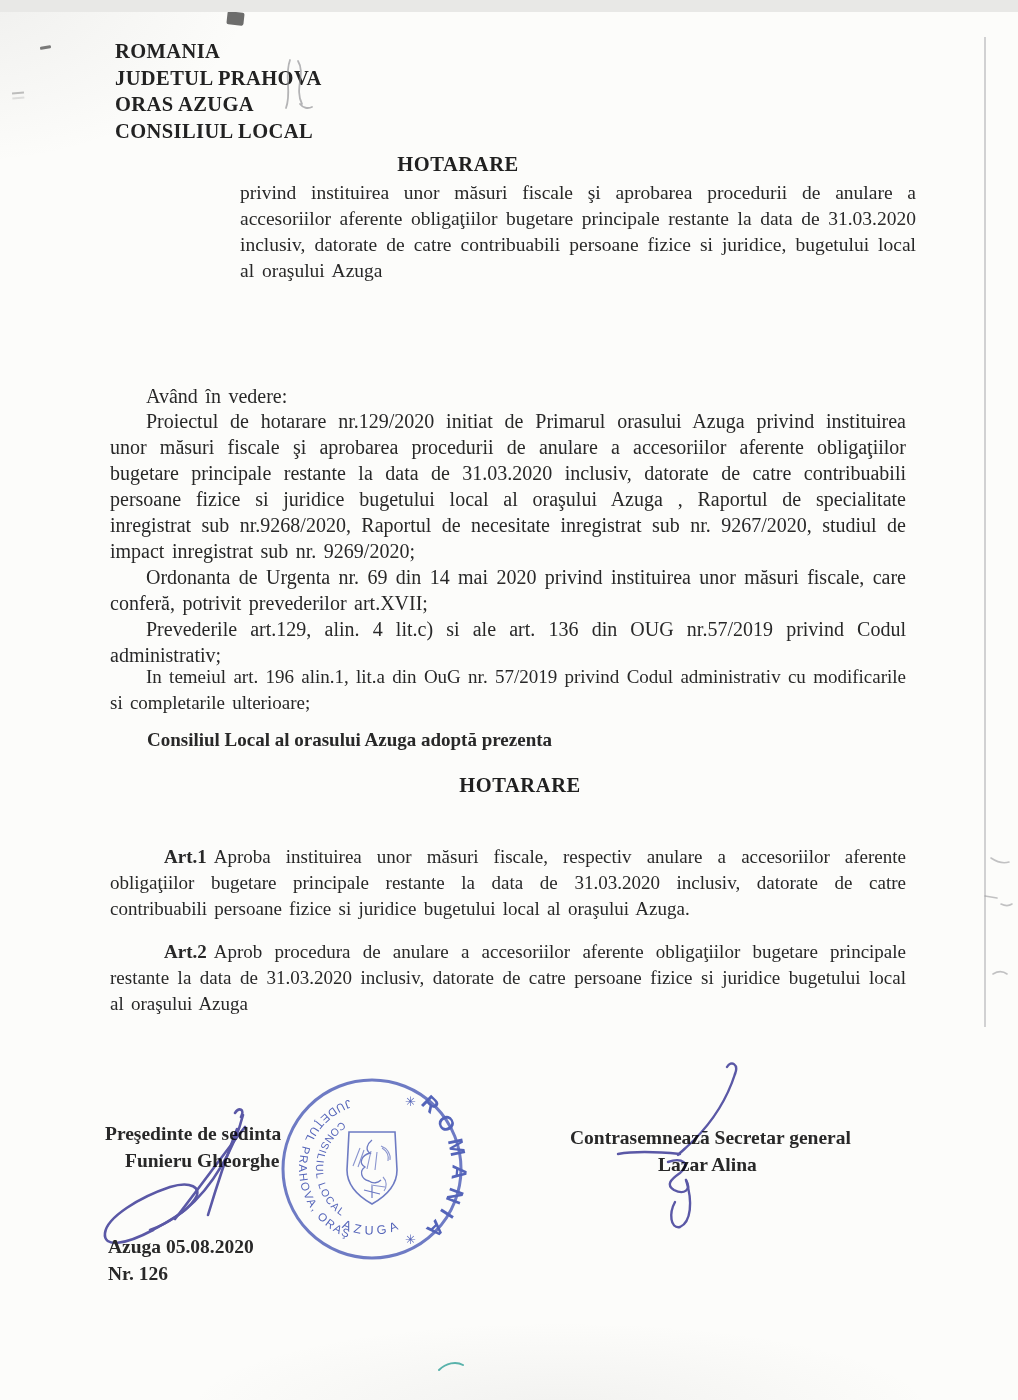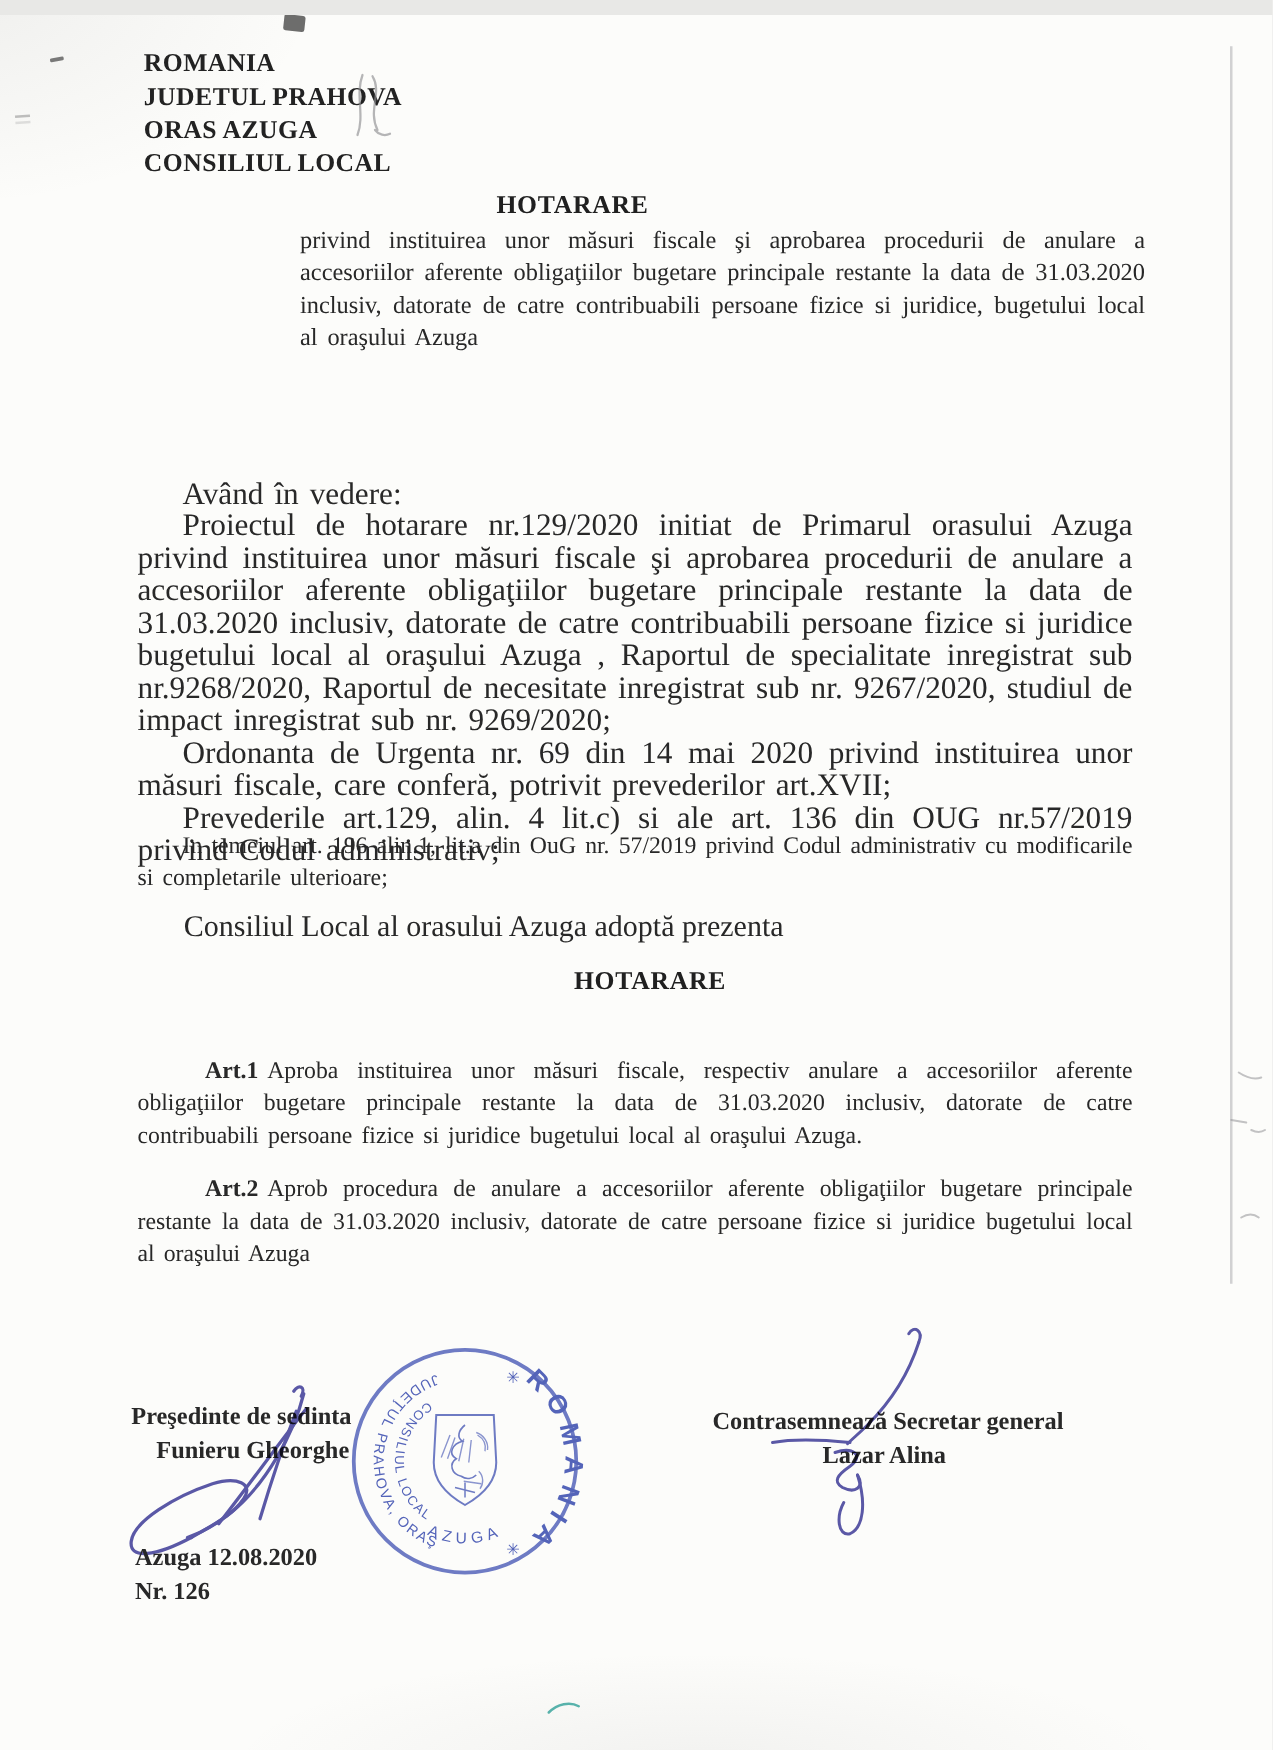--- a/index.html
+++ b/index.html
@@ -10,25 +10,25 @@
       radial-gradient(ellipse 500px 120px at 55% 1400px, rgba(120,120,118,0.08), transparent 75%),
       #fcfcfa;
     overflow:hidden;
     font-family:"Liberation Serif","DejaVu Serif",serif;
     color:#282828;
   }
   .abs{position:absolute;}
   .letterhead{left:115px;top:26px;font-weight:bold;font-size:20.5px;line-height:26.5px;letter-spacing:.4px;color:#222;}
   .title-main{left:0;top:141px;width:916px;text-align:center;font-weight:bold;font-size:20.5px;letter-spacing:.6px;color:#202020;}
   .subject{left:240px;top:168px;width:676px;font-size:19.5px;line-height:26px;text-align:justify;text-align-last:left;word-spacing:3px;}
-  .preamble{left:110px;top:372px;width:796px;font-size:25px;line-height:26px;}
+  .preamble{left:110px;top:372px;width:796px;font-size:20px;line-height:26px;}
   .preamble .lead{margin:0;text-indent:36px;line-height:24px;}
   .preamble p{margin:0;text-align:justify;text-align-last:left;text-indent:36px;word-spacing:2.5px;}
   .temeiul{left:110px;top:652px;width:796px;font-size:19px;line-height:26px;text-align:justify;text-align-last:left;text-indent:36px;word-spacing:2.5px;}
-  .adoption{left:110px;top:717px;width:796px;font-weight:normal;font-size:24px;text-indent:37px;}
+  .adoption{left:110px;top:717px;width:796px;font-weight:bold;font-size:19px;text-indent:37px;}
   .title-second{left:0;top:762px;width:1040px;text-align:center;font-weight:bold;font-size:20.5px;letter-spacing:.6px;color:#202020;}
   .article{position:absolute;left:110px;width:796px;font-size:19px;line-height:26px;text-align:justify;text-align-last:left;word-spacing:2.5px;margin:0;font-family:Liberation Serif, serif;}
   .article .lbl{font-weight:bold;margin-right:7px;}
   .art-1{top:832px;text-indent:54px;}
   .art-2{top:927px;text-indent:54px;}
   .art-3{top:1013px;text-indent:33px;}
   .sig-left{left:105px;top:1108px;font-weight:bold;font-size:19.5px;line-height:27px;}
   .sig-left .nm{padding-left:20px;}
   .sig-right{left:570px;top:1112px;font-weight:bold;font-size:19.5px;line-height:27px;}
   .sig-right .nm{padding-left:88px;}
@@ -133,21 +133,21 @@
     <g stroke="#4a47a0" stroke-width="2.4" fill="none" stroke-linecap="round" opacity="0.9">
       <path d="M145,12 C149,2 141,-2 137,5"></path>
       <path d="M145,12 C136,40 120,62 104,78 C98,84 92,89 88,93"></path>
       <path d="M28,92 C45,89 70,90 90,92"></path>
       <path d="M78,100 C92,95 102,102 90,111 C80,118 76,123 84,128 C94,133 102,128 96,118"></path>
       <path d="M96,118 C103,140 101,160 90,165 C80,167 79,151 85,140"></path>
     </g>
   </svg>
 
   <div class="abs footer">
-    <div>Azuga 12.08.2020</div>
+    <div>Azuga 05.08.2020</div>
     <div>Nr. 126</div>
   </div>
 
   <div class="abs artifact streak-top"></div>
   <div class="abs artifact dash-a"></div>
   <div class="abs artifact dash-b"></div>
   <div class="abs artifact edge-line"></div>
   <svg class="abs artifact" style="left:278px;top:46px;" width="44" height="56" viewBox="0 0 44 56">
     <g stroke="#8f8f92" stroke-width="1.8" fill="none" opacity="0.65" stroke-linecap="round">
       <path d="M12,2 C6,18 14,34 8,50"></path>

